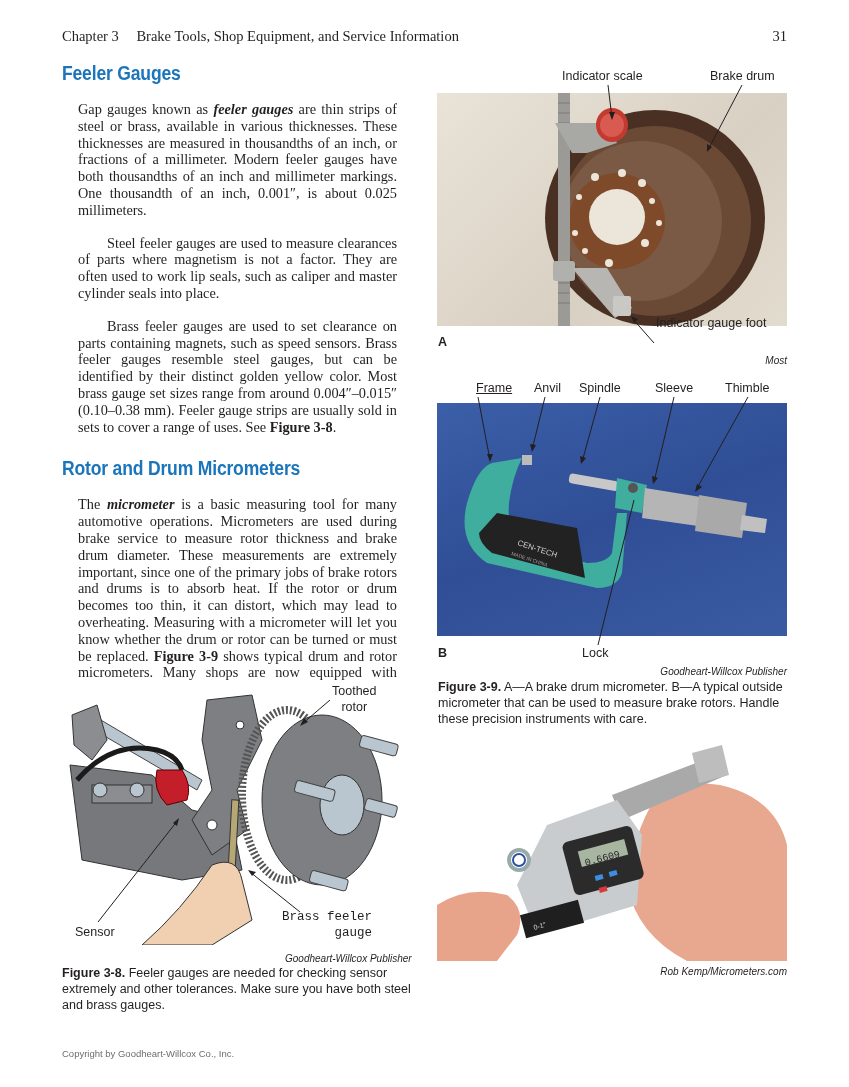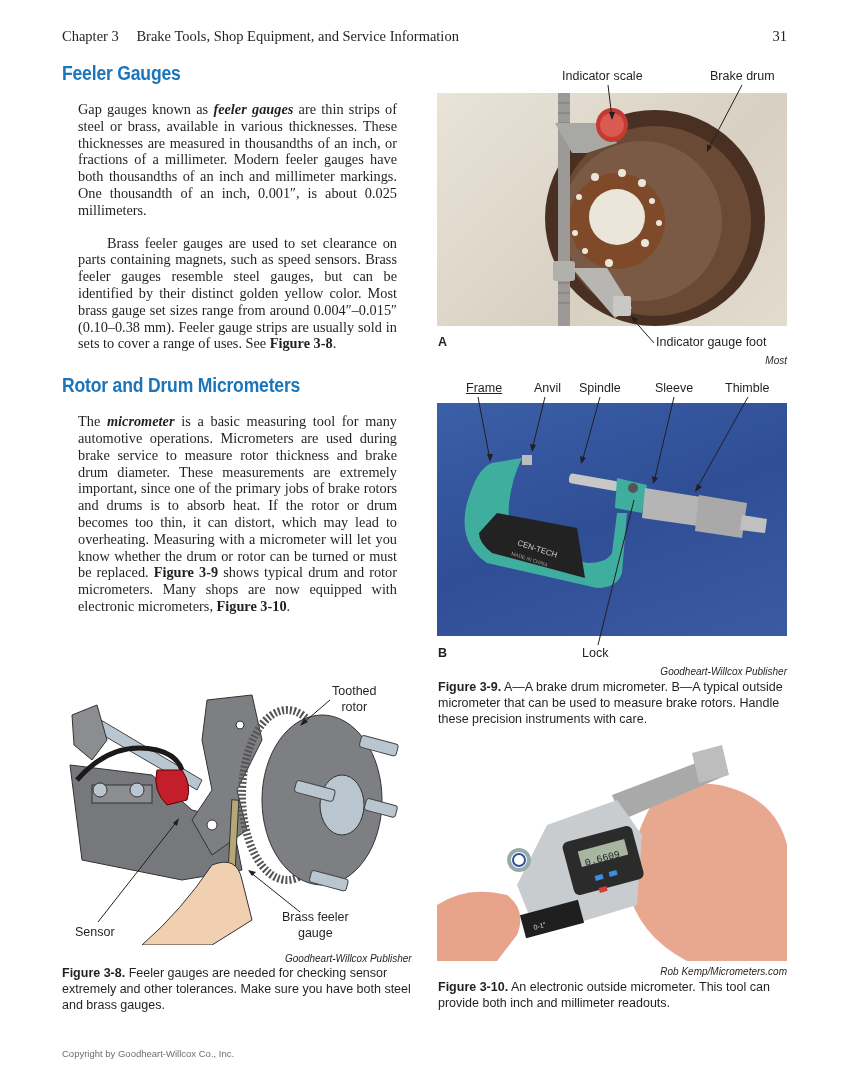--- a/index.html
+++ b/index.html
@@ -36,20 +36,21 @@
     <span class="ch">Chapter 3</span>
     <span>Brake Tools, Shop Equipment, and Service Information</span>
   </div>
   <span>31</span>
 </div>
 
 <div class="col-left">
   <h2 class="h1" id="h-feeler">Feeler Gauges</h2>
   <div id="sec0">
       <p class="para"><span>Gap gauges known as </span><b><i>feeler gauges</i></b><span> are thin strips of steel or brass, available in various thicknesses. These thicknesses are measured in thousandths of an inch, or fractions of a millimeter. Modern feeler gauges have both thousandths of an inch and millimeter markings. One thousandth of an inch, 0.001″, is about 0.025 millimeters.</span></p>
+      <p class="para indent"><span>Steel feeler gauges are used to measure clearances of parts where magnetism is not a factor. They are often used to work lip seals, such as caliper and master cylinder seals into place.</span></p>
       <p class="para indent"><span>Brass feeler gauges are used to set clearance on parts containing magnets, such as speed sensors. Brass feeler gauges resemble steel gauges, but can be identified by their distinct golden yellow color. Most brass gauge set sizes range from around 0.004″–0.015″ (0.10–0.38 mm). Feeler gauge strips are usually sold in sets to cover a range of uses. See </span><b>Figure 3-8</b><span>.</span></p>
     </div>
   <h2 class="h1" id="h-rotor">Rotor and Drum Micrometers</h2>
   <div id="sec1">
       <p class="para"><span>The </span><b><i>micrometer</i></b><span> is a basic measuring tool for many automotive operations. Micrometers are used during brake service to measure rotor thickness and brake drum diameter. These measurements are extremely important, since one of the primary jobs of brake rotors and drums is to absorb heat. If the rotor or drum becomes too thin, it can distort, which may lead to overheating. Measuring with a micrometer will let you know whether the drum or rotor can be turned or must be replaced. </span><b>Figure 3-9</b><span> shows typical drum and rotor micrometers. Many shops are now equipped with electronic micrometers, </span><b>Figure 3-10</b><span>.</span></p>
     </div>
 </div>
 
 <div class="fig" style="left:0;top:0;width:849px;height:1087px;pointer-events:none;">
   <span class="label" style="left:562px;top:69px;">Indicator scale</span>
@@ -94,24 +95,24 @@
   </div>
   <svg class="overlay" width="849" height="1087">
     <line x1="608" y1="85" x2="612" y2="118" stroke="#231f20" stroke-width="1"></line>
     <polygon points="612,120 609,112 615,112" fill="#231f20"></polygon>
     <line x1="742" y1="85" x2="708" y2="150" stroke="#231f20" stroke-width="1"></line>
     <polygon points="707,152 707,144 712,147" fill="#231f20"></polygon>
     <line x1="654" y1="343" x2="632" y2="318" stroke="#231f20" stroke-width="1"></line>
     <polygon points="631,316 638,319 634,323" fill="#231f20"></polygon>
   </svg>
   <span class="panel-letter" style="left:438px;top:335px;">A</span>
-  <span class="label" style="left:656px;top:335px;">Indicator gauge foot</span>
+  <span class="label" style="left:656px;top:316px;">Indicator gauge foot</span>
   <span class="credit" style="right:62px;top:355px;">Most</span>
 
-  <span class="label" style="left:466px;top:381px;text-decoration:underline;">Frame</span>
+  <span class="label" style="left:476px;top:381px;text-decoration:underline;">Frame</span>
   <span class="label" style="left:534px;top:381px;">Anvil</span>
   <span class="label" style="left:579px;top:381px;">Spindle</span>
   <span class="label" style="left:655px;top:381px;">Sleeve</span>
   <span class="label" style="left:725px;top:381px;">Thimble</span>
 
   <div class="photo" style="left:437px;top:403px;width:350px;height:233px;background:linear-gradient(160deg,#3b5fa8 0%,#2f4e95 50%,#3a5aa2 100%);">
     <svg width="350" height="233" viewBox="0 0 350 233">
       <path d="M55 60 Q40 65 30 100 Q20 140 50 160 L160 185 Q180 185 185 170 L190 110 L180 110 L175 150 Q170 160 150 160 L80 140 Q70 130 72 100 Q75 75 85 55 Z" fill="#3fae9e"></path>
       <path d="M60 110 L140 125 L148 175 L55 150 Q42 140 42 130 Z" fill="#222"></path>
       <text x="80" y="142" fill="#d0d0d0" font-size="8" font-family="Liberation Sans, sans-serif" transform="rotate(18 80 142)">CEN-TECH</text>
@@ -160,23 +161,20 @@
       <rect x="158" y="140" width="8" height="5" fill="#3b8ee0" transform="rotate(-15 162 142)"></rect>
       <rect x="172" y="136" width="8" height="5" fill="#3b8ee0" transform="rotate(-15 176 138)"></rect>
       <rect x="162" y="152" width="8" height="5" fill="#d63a3a" transform="rotate(-15 166 154)"></rect>
       <rect x="85" y="172" width="60" height="24" fill="#1f1f1f" transform="rotate(-15 115 184)"></rect>
       <text x="95" y="190" font-size="7" font-family="Liberation Sans, sans-serif" fill="#ddd" transform="rotate(-15 115 184)">0-1″</text>
       <circle cx="82" cy="125" r="10" fill="none" stroke="#9aa" stroke-width="4"></circle>
       <circle cx="82" cy="125" r="6" fill="none" stroke="#3050a0" stroke-width="2"></circle>
     </svg>
   </div>
   <span class="credit" style="right:62px;top:966px;">Rob Kemp/Micrometers.com</span>
-  <div class="caption" style="left:438px;top:979px;width:350px;">
-    <b>Figure 3-10.</b><span> An electronic outside micrometer. This tool can provide both inch and millimeter readouts.</span>
-  </div>
 </div>
 
 <div class="fig" style="left:0;top:0;width:849px;height:1087px;pointer-events:none;">
   <div class="photo" style="left:62px;top:680px;width:350px;height:265px;background:#ffffff;">
     <svg width="350" height="265" viewBox="0 0 350 265">
       <path d="M8 85 L90 95 L130 130 L170 140 L180 190 L120 200 L20 180 Z" fill="#76787c" stroke="#333" stroke-width="1"></path>
       <path d="M15 40 L135 110 L140 100 L22 30 Z" fill="#b9c6cf" stroke="#444" stroke-width="1"></path>
       <path d="M10 35 L35 25 L45 60 L30 80 L12 65 Z" fill="#8b8d90" stroke="#333" stroke-width="1"></path>
       <rect x="30" y="105" width="60" height="18" fill="#8b8d90" stroke="#333"></rect>
       <circle cx="38" cy="110" r="7" fill="#b9c6cf" stroke="#333"></circle>
@@ -203,21 +201,21 @@
     <line x1="330" y1="700" x2="302" y2="724" stroke="#231f20" stroke-width="1"></line>
     <polygon points="300,726 304,718 308,722" fill="#231f20"></polygon>
     <line x1="98" y1="922" x2="178" y2="820" stroke="#231f20" stroke-width="1"></line>
     <polygon points="179,818 177,826 173,823" fill="#231f20"></polygon>
     <line x1="300" y1="912" x2="250" y2="872" stroke="#231f20" stroke-width="1"></line>
     <polygon points="248,870 256,872 252,876" fill="#231f20"></polygon>
   </svg>
   <span class="label" style="left:332px;top:683px;text-align:center;white-space:pre;line-height:16px;">Toothed
 rotor</span>
   <span class="label" style="left:75px;top:925px;">Sensor</span>
-  <span class="label" style="left:282px;top:909px;text-align:center;white-space:pre;line-height:16px;">Brass feeler
+  <span class="label" style="left:282px;top:909px;text-align:right;white-space:pre;line-height:16px;font-family:Liberation Mono, monospace;">Brass feeler
 gauge</span>
   <span class="credit" style="left:285px;top:953px;">Goodheart-Willcox Publisher</span>
   <div class="caption" style="left:62px;top:965px;width:350px;">
     <b>Figure 3-8.</b><span> Feeler gauges are needed for checking sensor extremely and other tolerances. Make sure you have both steel and brass gauges.</span>
   </div>
 </div>
 
 <div class="footer">Copyright by Goodheart-Willcox Co., Inc.</div>
 
 </body></html>

